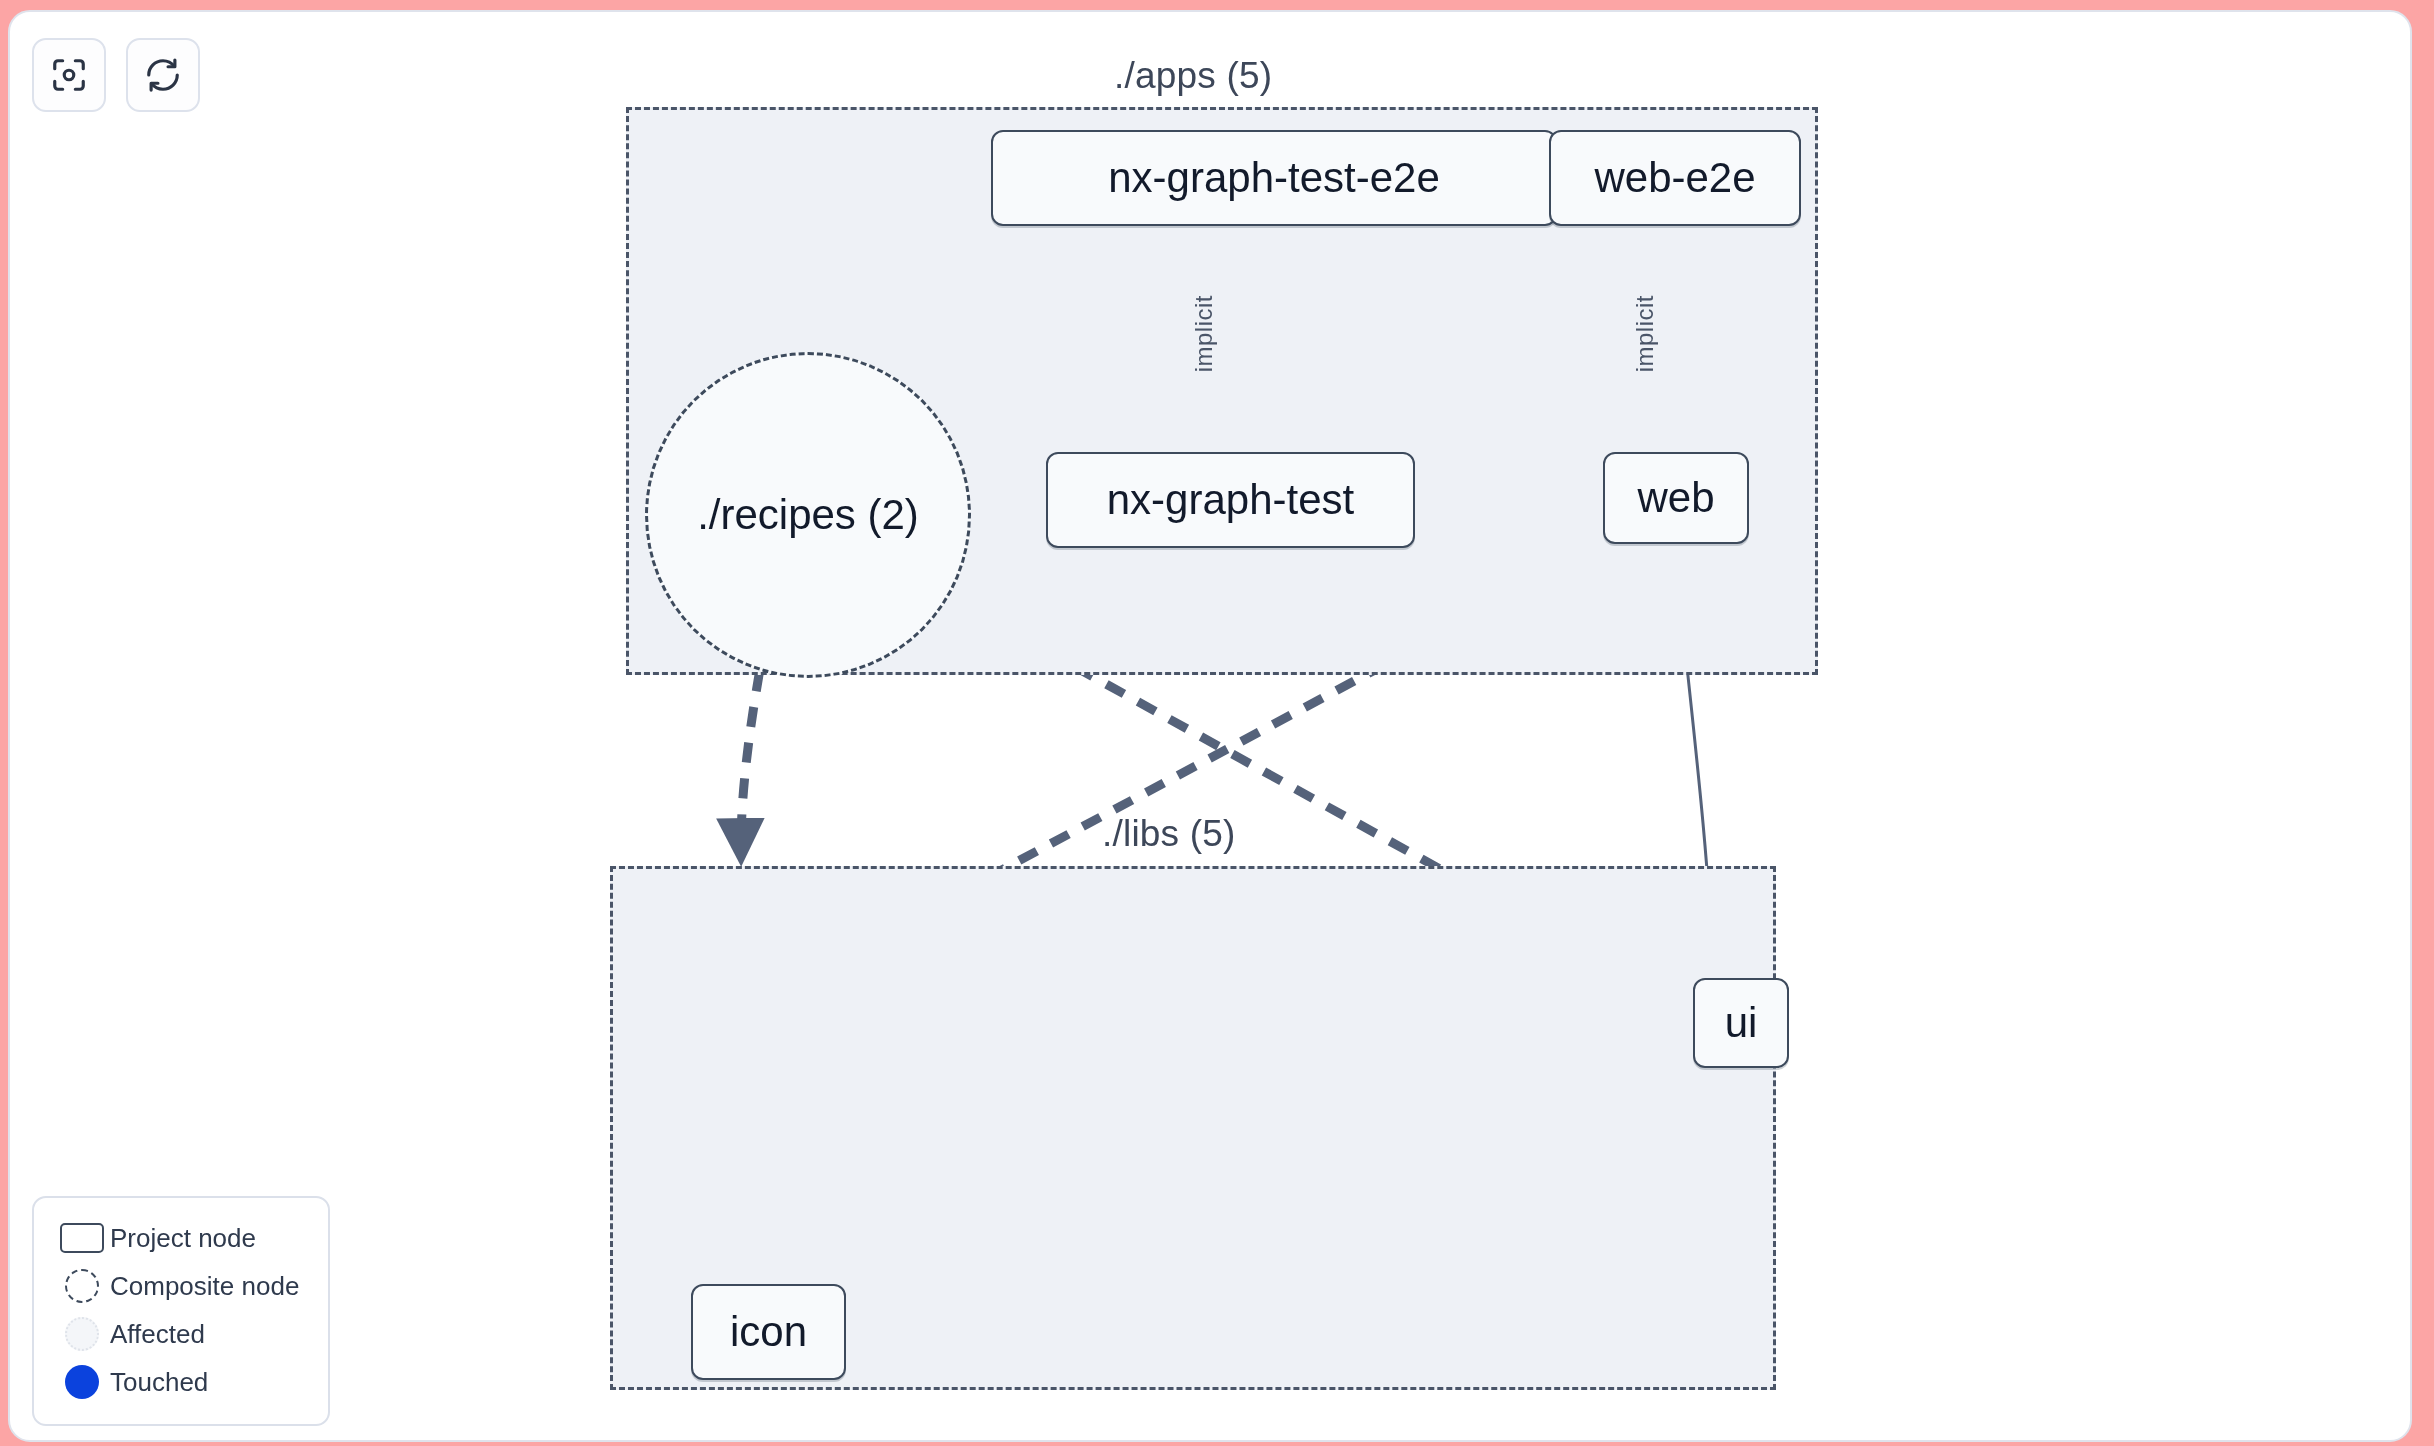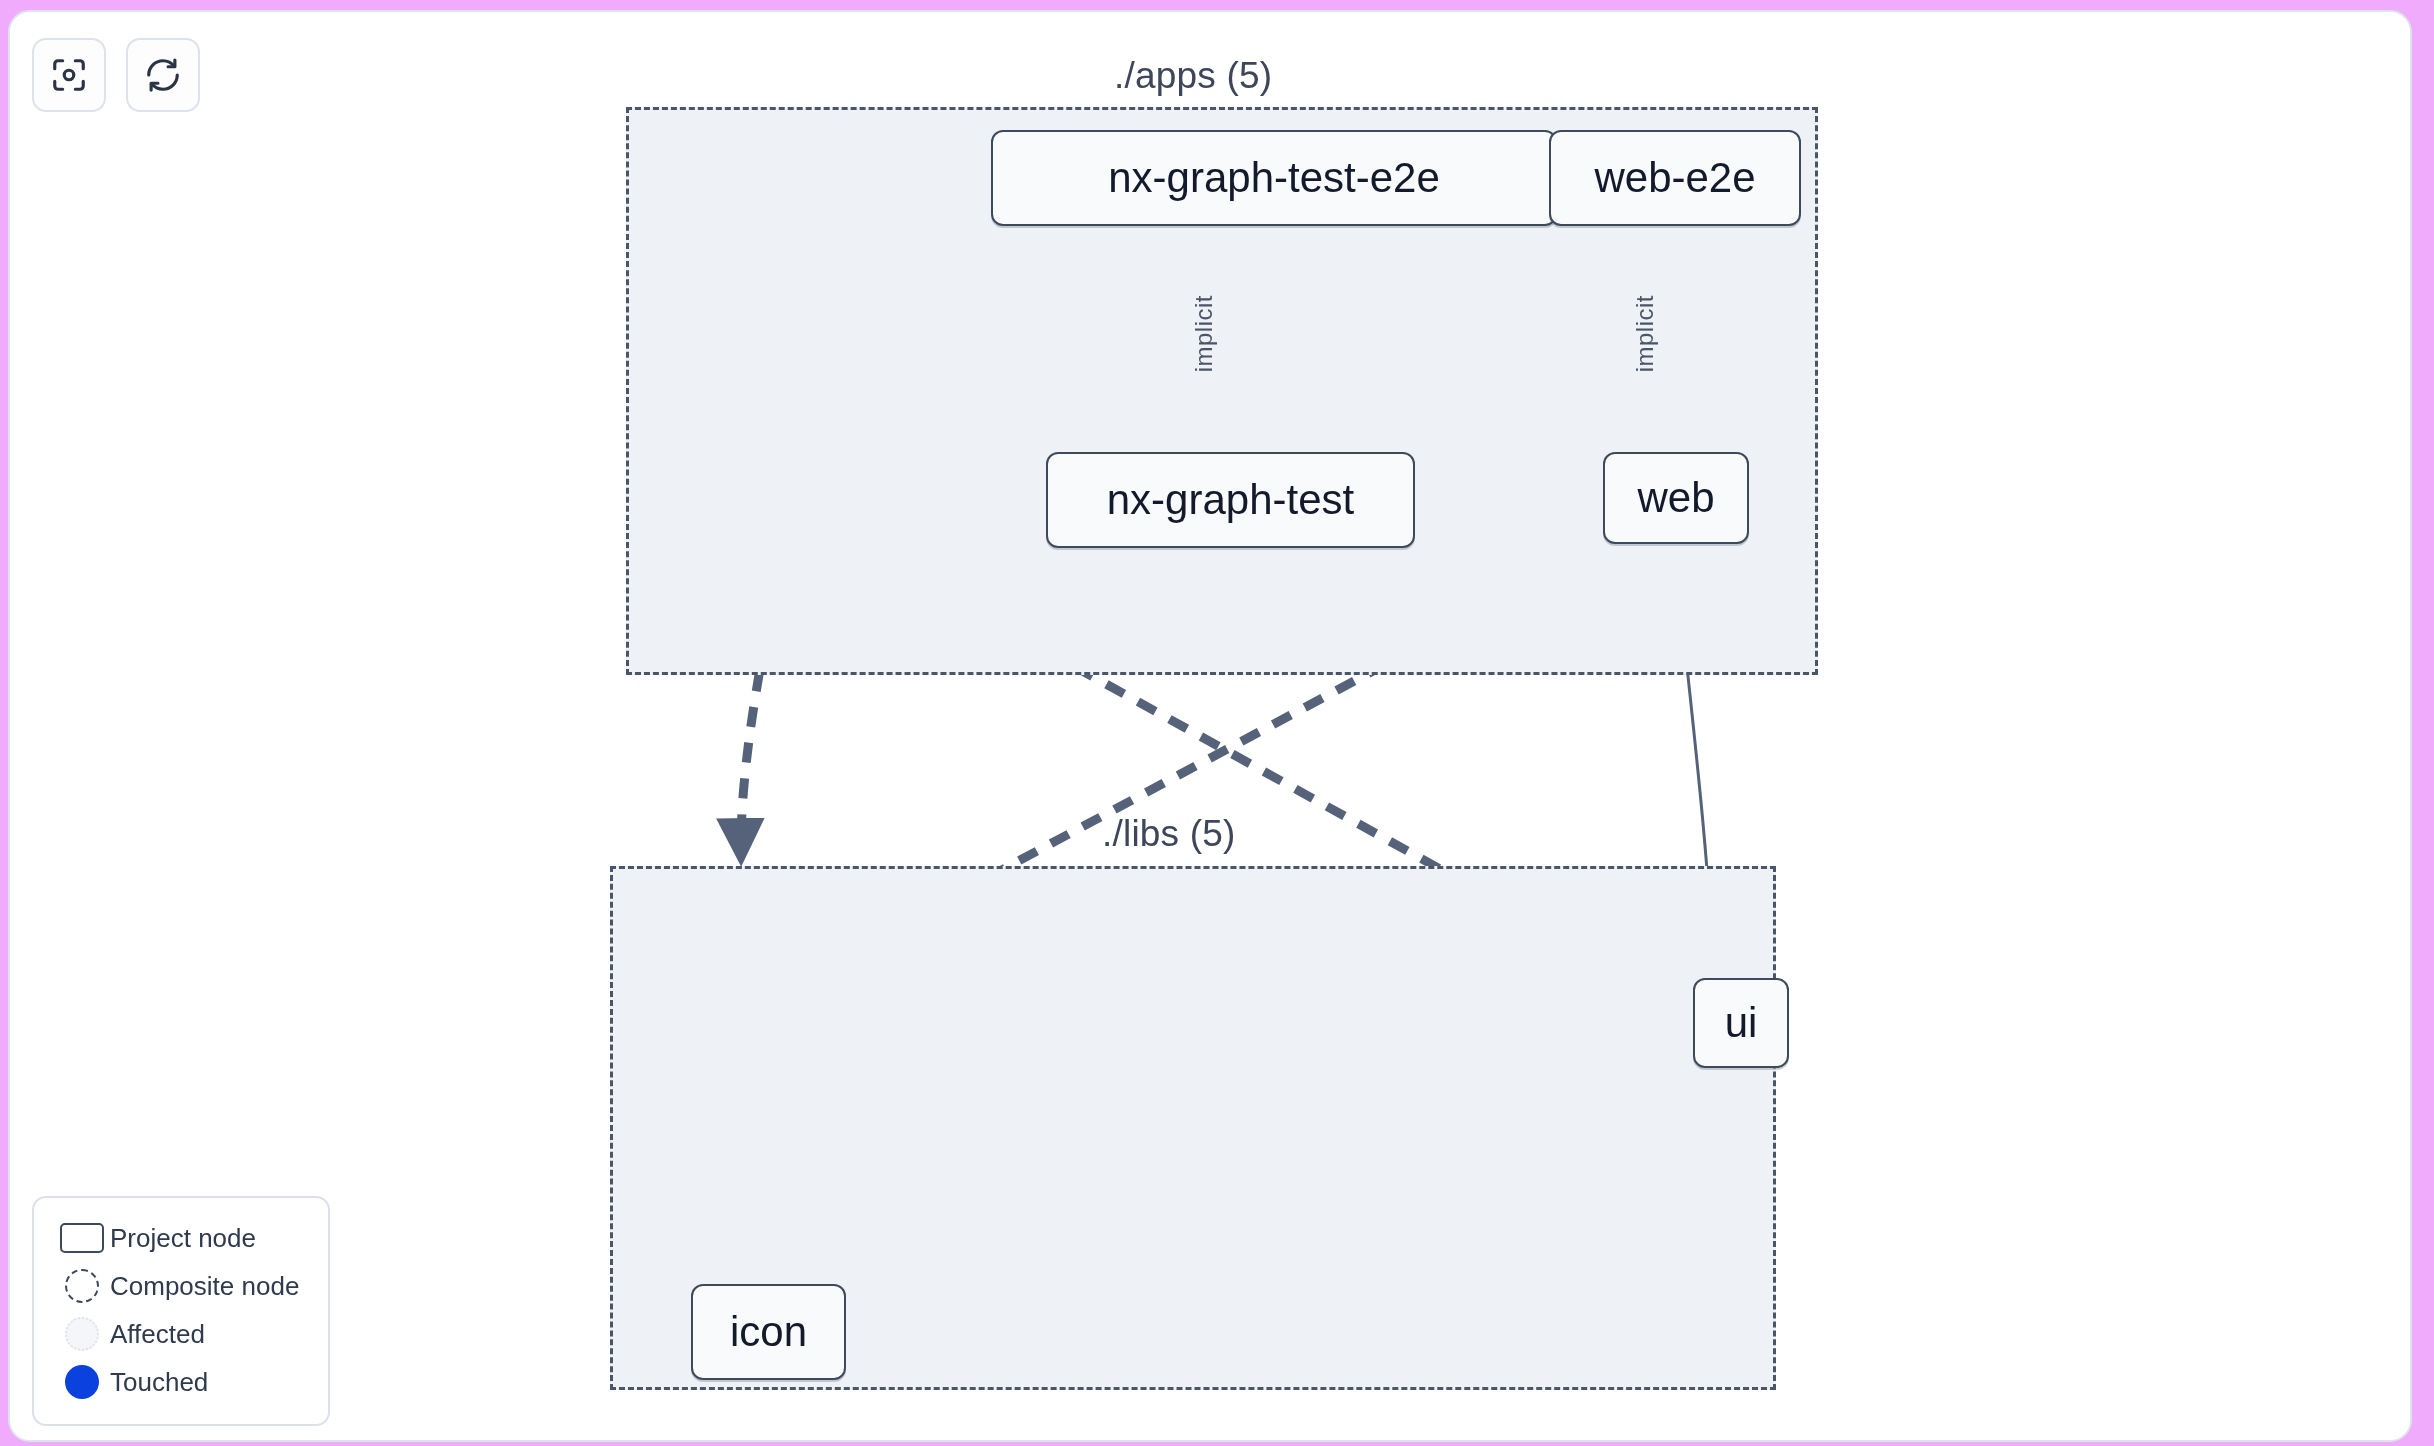--- a/index.html
+++ b/index.html
@@ -1,21 +1,21 @@
 <!DOCTYPE html>
 <html><head>
 <meta charset="utf-8">
 <style>
   html,body{margin:0;padding:0;background:#ffffff;}
   body{
     width:2434px;height:1446px;overflow:hidden;
     font-family:"Liberation Sans", sans-serif;
     -webkit-font-smoothing:antialiased;
   }
-  #root{position:relative;width:2434px;height:1446px;background:#f0abfc;}
+  #root{position:relative;width:2434px;height:1446px;background:#fca5a5;}
 
   
   .canvas-frame{
     position:absolute;left:8px;top:10px;
     width:2404px;height:1432px;
     border:2px solid #dfe3ec;
     border-radius:22px;
     background:#ffffff;
     box-sizing:border-box;
   }
@@ -156,20 +156,23 @@
     <div class="edge-label" style="left:1631px;top:295px;">implicit</div>
 
     <div class="node" style="left:991px;top:130px;width:566px;height:96px;">
       <span>nx-graph-test-e2e</span>
     </div>
 
     <div class="node" style="left:1549px;top:130px;width:252px;height:96px;">
       <span>web-e2e</span>
     </div>
 
+    <div class="composite" style="left:645px;top:352px;width:326px;height:326px;">
+      <span>./recipes (2)</span>
+    </div>
 
     <div class="node" style="left:1046px;top:452px;width:369px;height:96px;">
       <span>nx-graph-test</span>
     </div>
 
     <div class="node" style="left:1603px;top:452px;width:146px;height:92px;">
       <span>web</span>
     </div>
 
 

